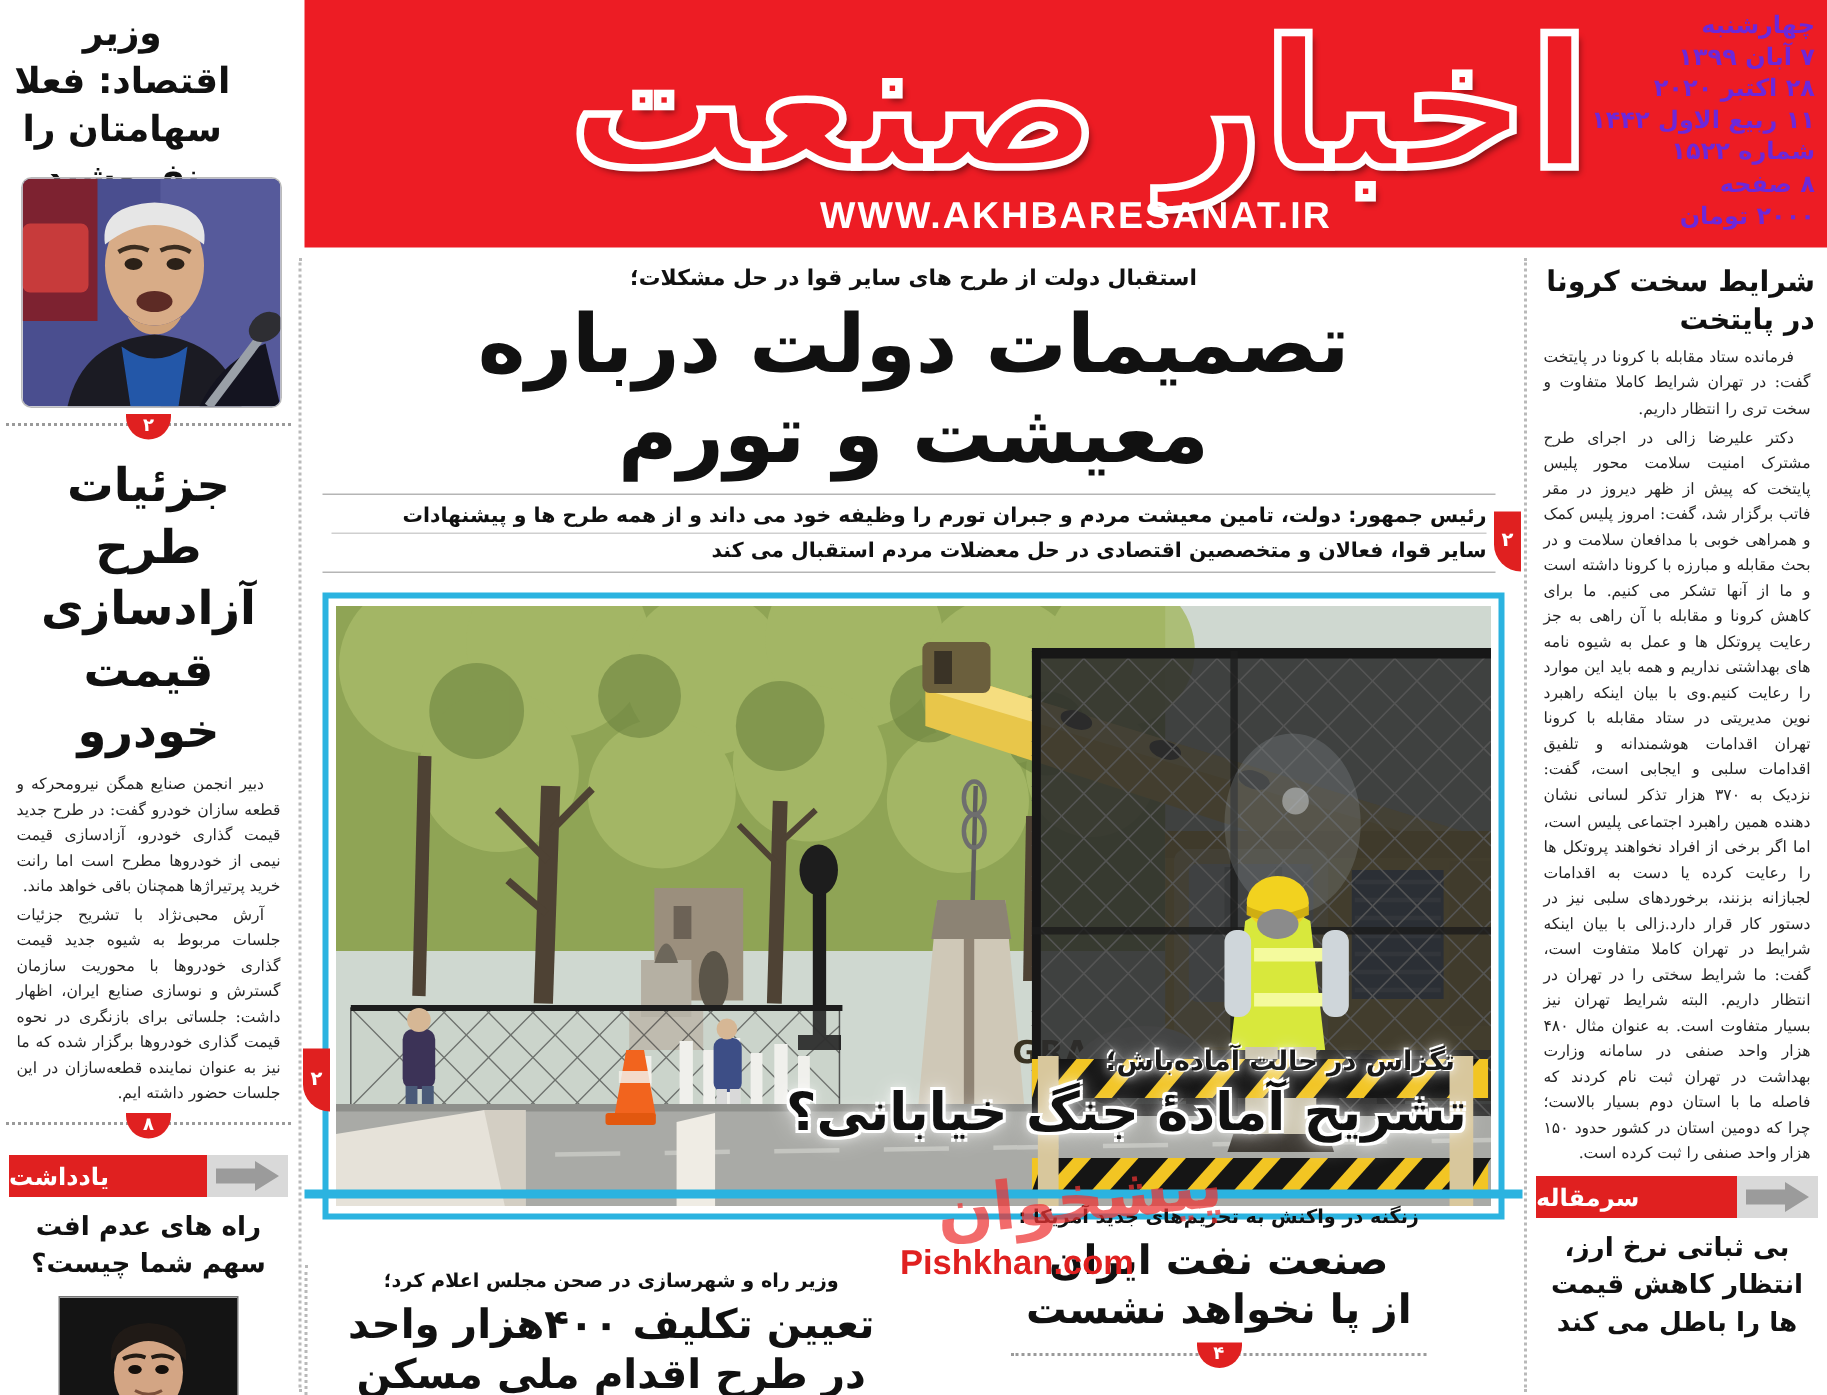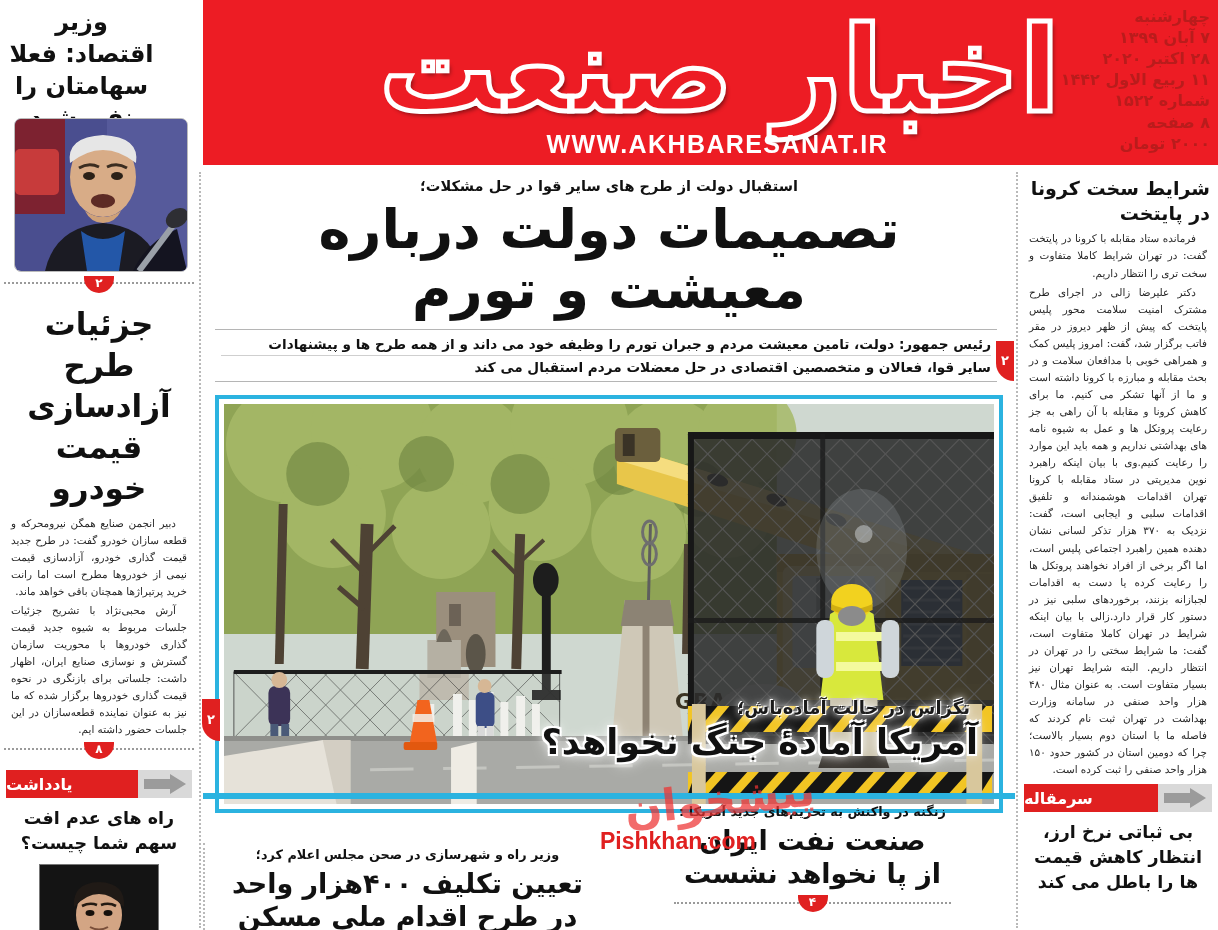--- a/index.html
+++ b/index.html
@@ -11,21 +11,21 @@
   }
   .page{position:relative;width:1218px;height:930px;background:#fff;}
 
   
   .masthead{position:absolute;left:0;top:0;width:1218px;height:170px;}
   .mast-red{
     position:absolute;right:0;top:0;width:1015px;height:165px;background:#ED1C24;
   }
   .mast-date{
     position:absolute;right:8px;top:6px;width:140px;
-    color:#b91c1c;text-align:right;line-height:1.32;
+    color:#6d28d9;text-align:right;line-height:1.32;
     font-size:16px;font-weight:bold;direction:rtl;
   }
   .mast-date div{white-space:nowrap;}
   .logo-wrap{
     position:absolute;right:158px;top:4px;width:840px;height:132px;
     display:flex;align-items:center;justify-content:flex-start;
   }
   .logo-text{
     font-size:118px;font-weight:bold;color:#ED1C24;
     -webkit-text-stroke:5px #fff;
@@ -521,21 +521,21 @@
               <path d="M670 368 l20 0 l-20 22 l-20 0 z"></path>
                 <path d="M702 368 l20 0 l-20 22 l-20 0 z"></path>
               <path d="M734 368 l20 0 l-20 22 l-20 0 z"></path>
                 <path d="M766 368 l14 0 l-14 22 l-20 0 z"></path>
             </g>
             <rect x="474" y="300" width="14" height="100" fill="#d8c79c"></rect>
             <rect x="752" y="300" width="16" height="100" fill="#d8c79c"></rect>
           </g>
         </svg>
         <div class="cap-k">تگزاس در حالت آماده‌باش؛</div>
-        <div class="cap-main">آمریکا آمادهٔ جنگ نخواهد؟</div>
+        <div class="cap-main">تشریح آمادهٔ جنگ خیابانی؟</div>
       </div>
     </div>
   </div>
 
   <div class="teal-bar"></div>
 
   <div class="bottom-row">
     <div class="bstory">
       <div class="b-kick">زنگنه در واکنش به تحریم‌های جدید آمریکا :</div>
       <div class="b-head">

